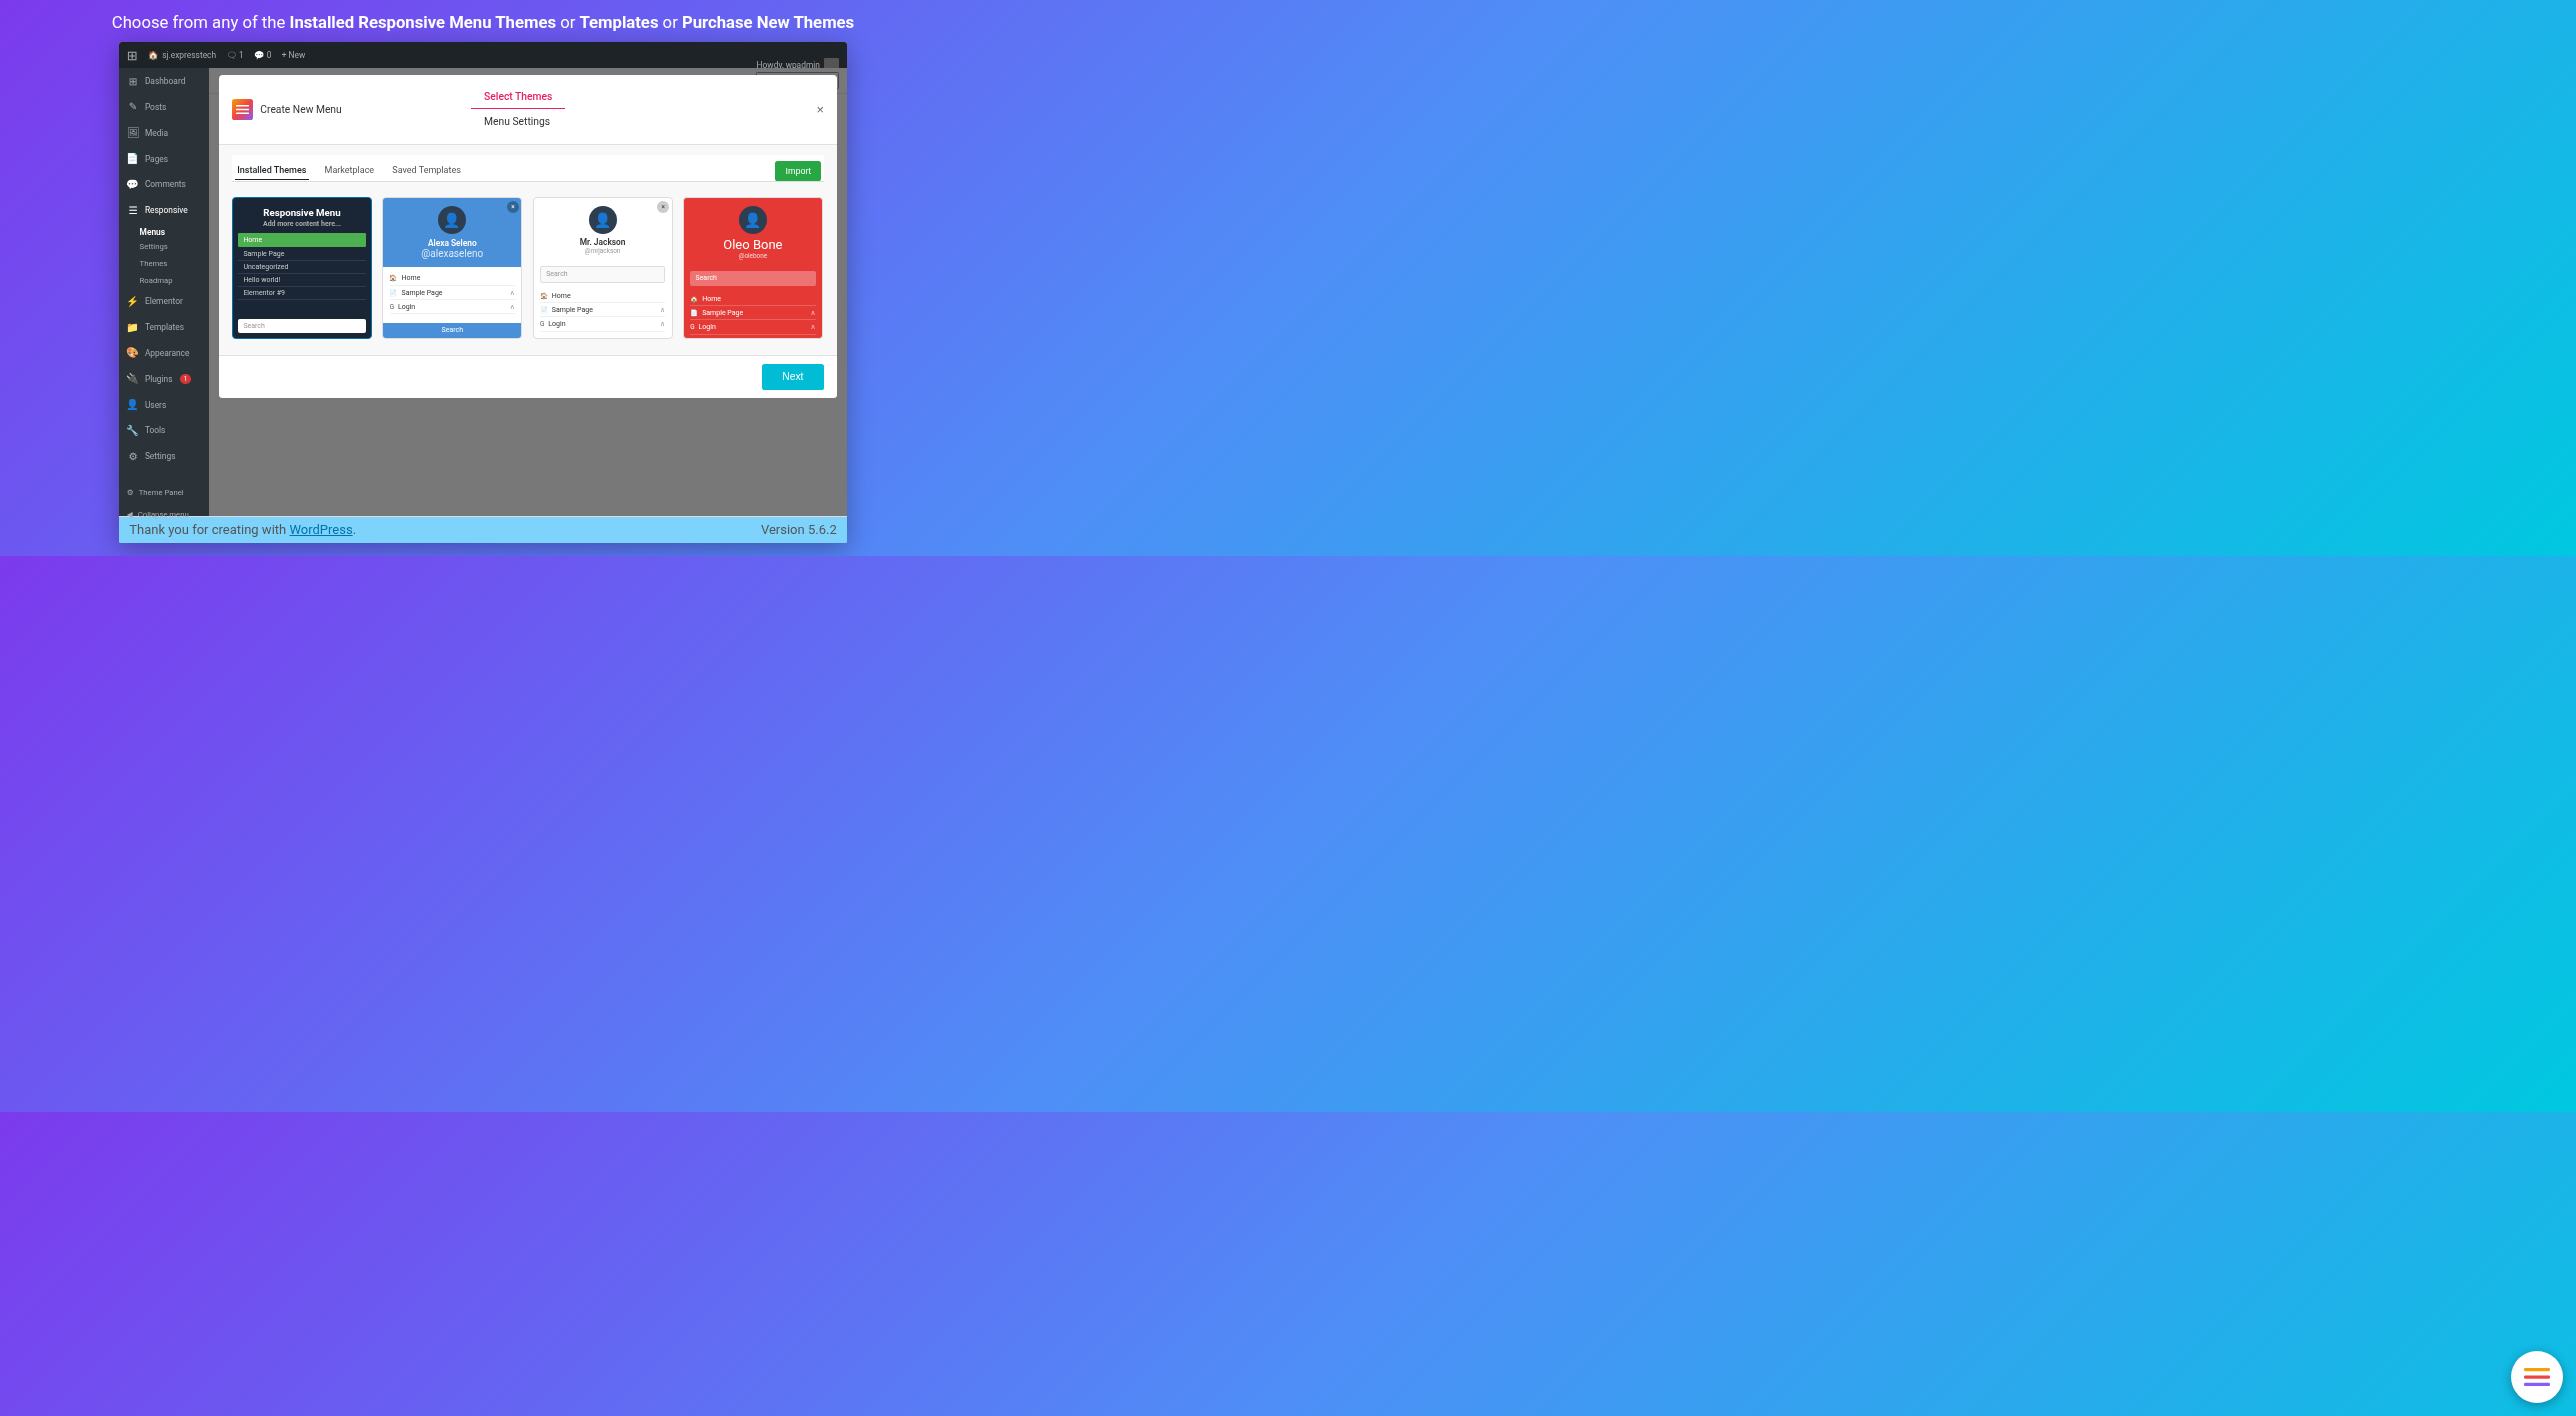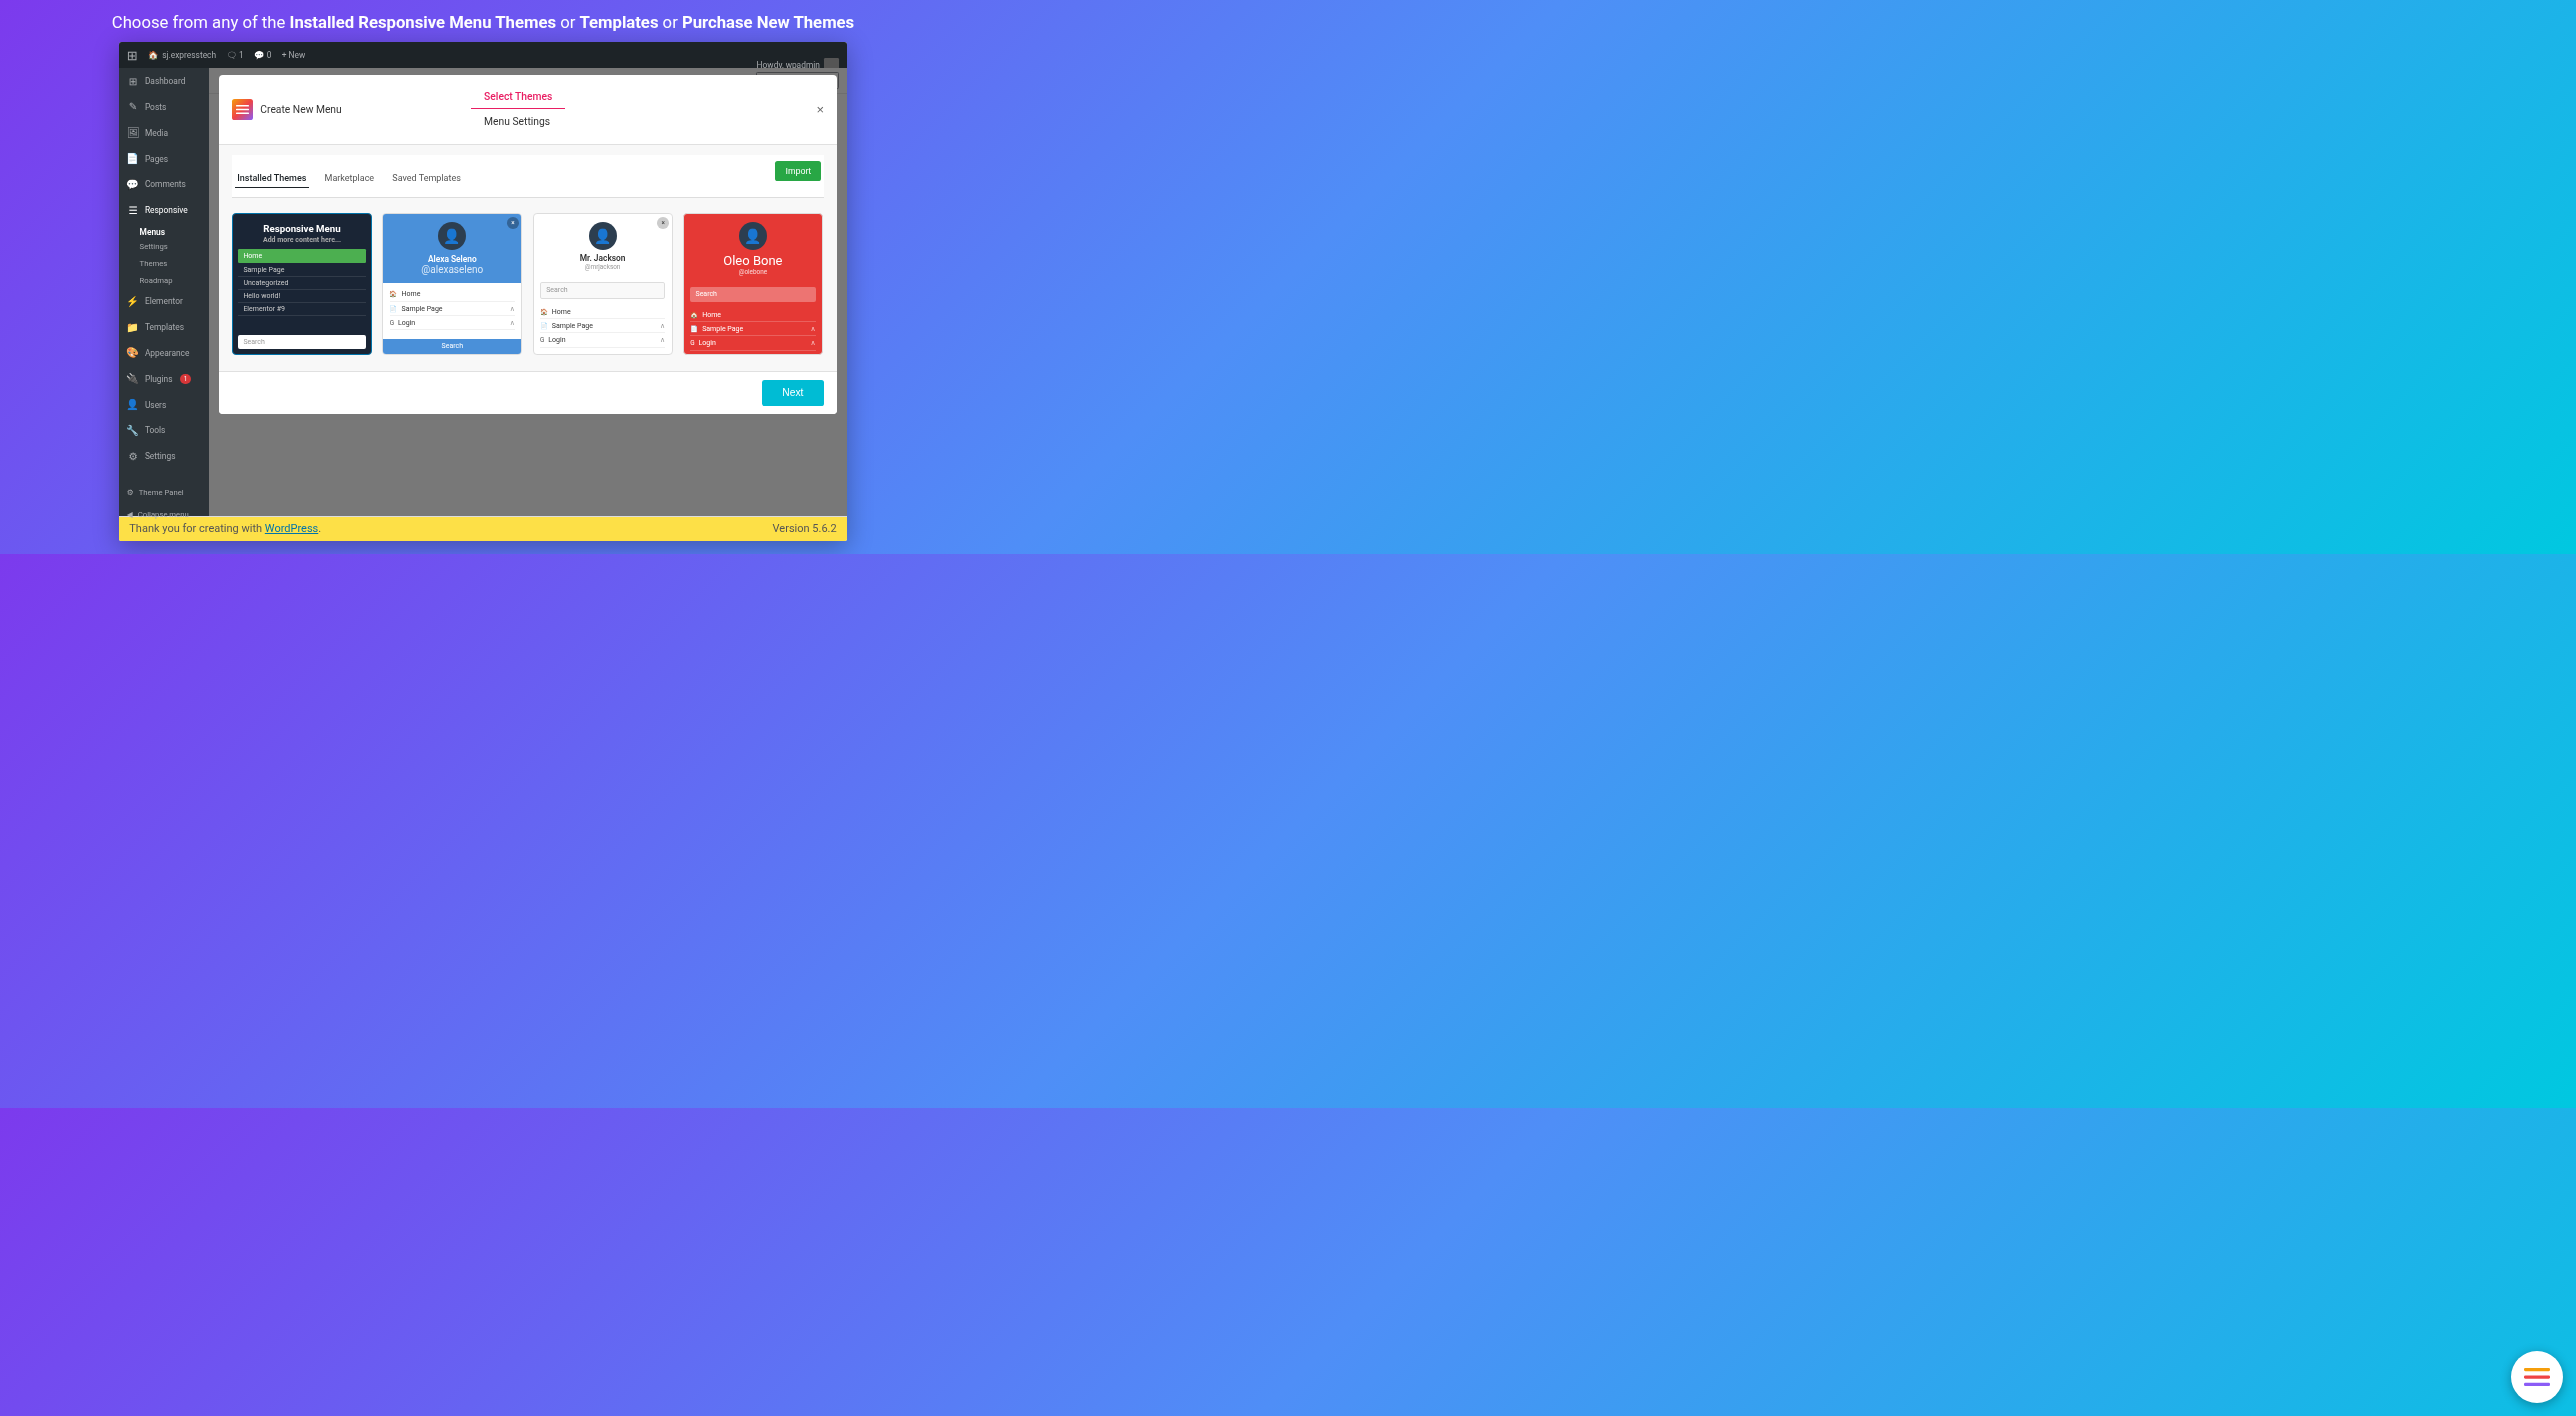--- a/index.html
+++ b/index.html
@@ -279,21 +279,21 @@
     }
     .import-btn {
       background: #28a745;
       color: white;
       border: none;
       padding: 5.2px 10.3px;
       font-size: 9px;
       cursor: pointer;
       border-radius: 2.6px;
       margin-right: 2.6px;
-      margin-bottom: 16px;
+      margin-bottom: 0;
     }
 
     
     .themes-grid {
       display: flex;
       gap: 10.3px;
       flex-wrap: wrap;
       padding: 5.2px 0;
     }
 
@@ -867,21 +867,21 @@
               <span>Next</span>
             </button>
           </div>
 
         </div>
       </div>
 
     </div>
   </div>
 
-  <div style="background:#fde047;padding:5.2px 10.3px;font-size:11px;color:#555;display:flex;justify-content:space-between;border-top:0.6px solid #ddd;">
+  <div style="background:#7dd3fc;padding:5.2px 10.3px;font-size:13px;color:#555;display:flex;justify-content:space-between;border-top:0.6px solid #ddd;">
     <span>
       <span>Thank you for creating with</span>
       <a href="#" style="color:#0073aa;">WordPress</a>.
     </span>
     <span>Version 5.6.2</span>
   </div>
 
 </div>
 
 <div class="floating-logo" style="position:fixed;bottom:13px;right:13px;">

